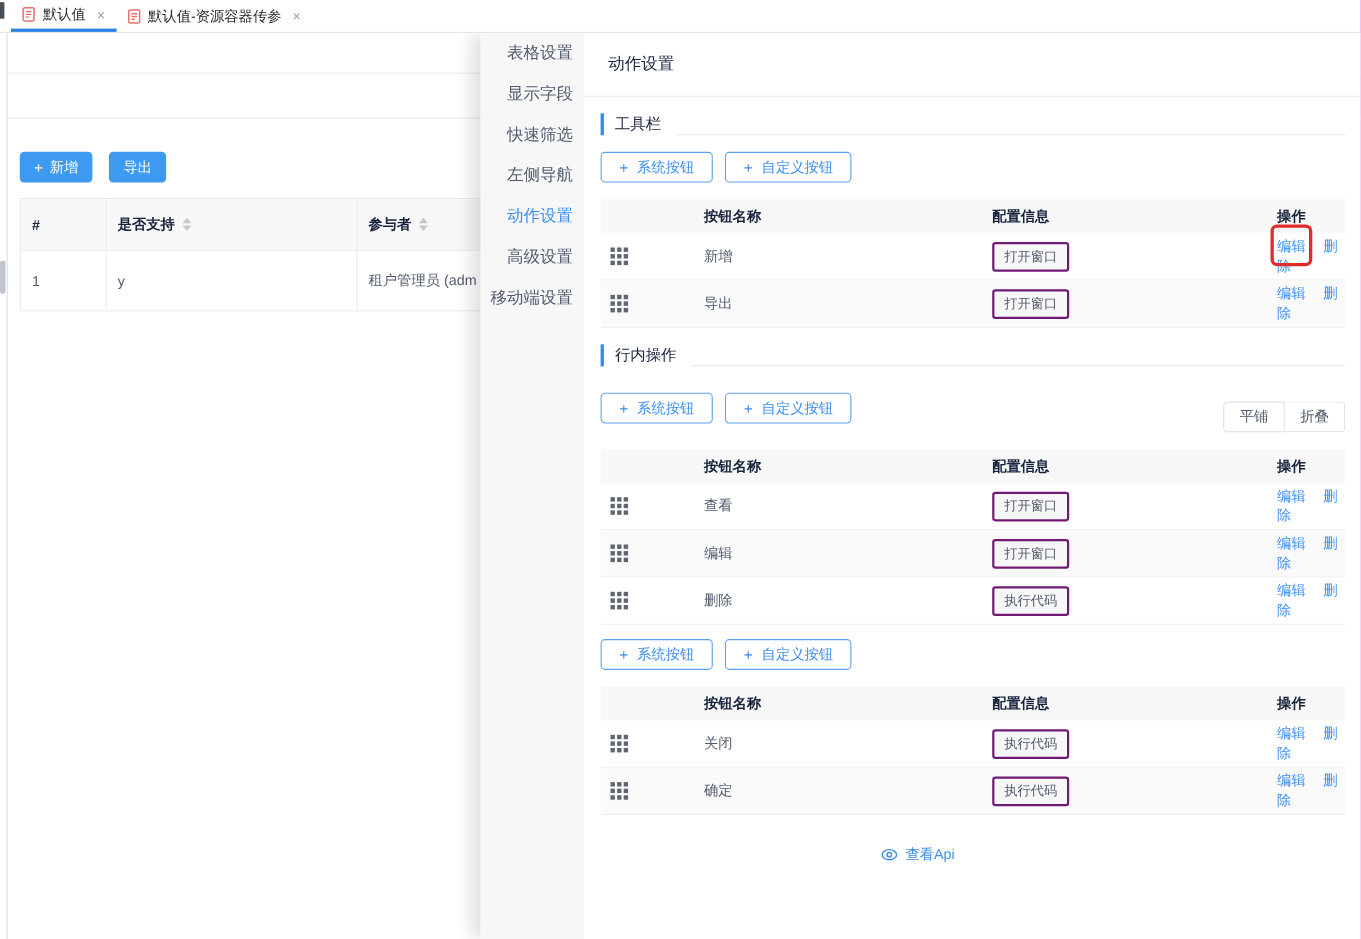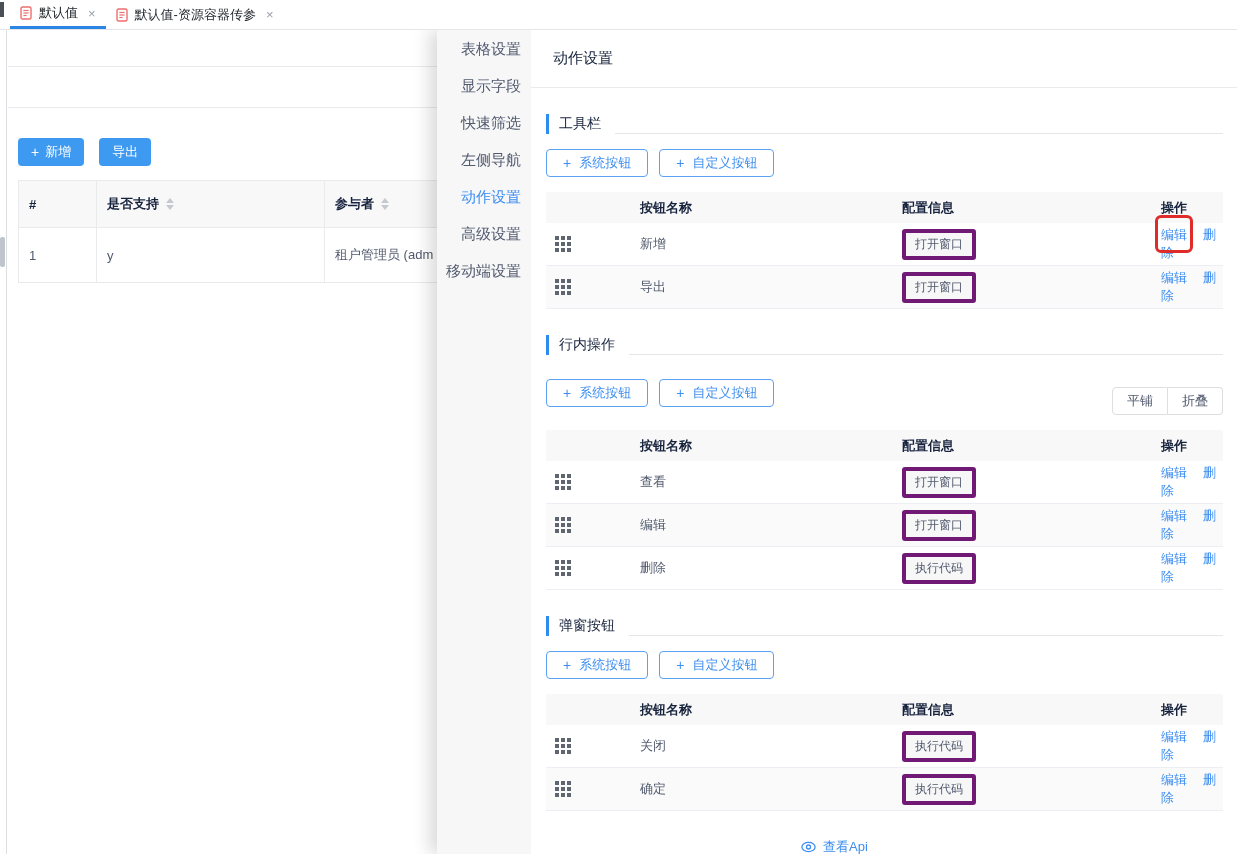--- a/index.html
+++ b/index.html
@@ -40,21 +40,21 @@
   .drawer { position:absolute; left:437px; top:30px; width:800px; bottom:0; background:#fff;
     display:flex; box-shadow:-8px 0 16px rgba(0,0,0,.14); z-index:20; }
   .drawer-nav { width:94px; background:#f7f7f8; flex:0 0 94px; }
   .nav-item { height:37px; line-height:37px; text-align:right; padding-right:10px; font-size:15px; color:#515a6e; cursor:pointer; }
   .nav-item.active { color:#3d8ef0; }
   .drawer-main { flex:1; display:flex; flex-direction:column; overflow:hidden; }
   .panel-title { height:58px; flex:0 0 58px; display:flex; align-items:center; padding-left:22px;
     border-bottom:1px solid #e8eaec; font-size:15px; color:#17233d; }
   .panel-body { padding:0 14px 0 15px; }
 
-  .sec-hd { display:flex; align-items:center; height:24px; margin-top:24px; }
+  .sec-hd { display:flex; align-items:center; height:24px; margin-top:13px; }
   .sec-bar { width:3px; height:20px; background:#2d8cf0; margin-right:10px; }
   .sec-title { font-size:14px; color:#17233d; }
   .sec-line { flex:1; align-self:flex-end; height:1px; background:#e4e7ea; margin-left:14px; margin-bottom:2px; }
 
   .btn-row { display:flex; align-items:center; margin-top:13px; }
   .obtn { display:inline-flex; align-items:center; gap:8px; height:28px; padding:0 16px; background:#fff;
     border:1px solid #5ca2f2; border-radius:4px; color:#3d8ef0; font-size:13px; cursor:pointer; margin-right:11px; }
   .obtn .plus { font-size:14px; line-height:1; }
   .spacer { flex:1; }
   .toggle-grp { display:inline-flex; }
@@ -65,21 +65,21 @@
   .dtable { margin-top:15px; }
   .drow { display:flex; align-items:center; height:43px; border-bottom:1px solid #ebeef2; font-size:13px; color:#515a6e; background:#fff;gap:41px; }
   .dthead { height:31px; background:#f8f8f9; font-weight:700; color:#17233d; border-bottom:none; }
   .dtable > .drow:not(.dthead):nth-child(odd) { background:#fafafa; }
   .c-handle { width:44px; padding-left:9px; display:flex; align-items:center; }
   .dc1 { width:230px; padding-left:9px; }
   .dc2 { width:208px; }
   .dc3 { flex:1; padding-left:10px; }
   .dots { display:block; width:4px; height:4px; background:currentColor; color:#5f6670; margin:0 12px 12px 0;
     box-shadow:6px 0 0, 12px 0 0, 0 6px 0, 6px 6px 0, 12px 6px 0, 0 12px 0, 6px 12px 0, 12px 12px 0; cursor:grab; }
-  .tag { display:inline-block; padding:3px 9px; background:#f7f7f7; border:4px solid #701a75; border-radius:3px;
+  .tag { display:inline-block; padding:3px 9px; background:#f7f7f7; border:2px solid #701a75; border-radius:3px;
     font-size:12px; color:#515a6e; }
   .lnk { color:#3d8ef0; cursor:pointer; text-decoration:none; }
   .lnkwrap { position:relative; display:inline-block; margin-right:16px; }
   .redbox { position:absolute; left:-6px; right:-6px; top:-11px; bottom:-9px; border:3px solid #e02b2b;
     border-radius:6px; pointer-events:none; }
 
   .api-row { display:flex; justify-content:center; align-items:center; gap:7px; margin-top:26px; height:20px;
     transform:translateX(-50px); color:#3d8ef0; font-size:13px; cursor:pointer; }
 </style>
 </head>
@@ -258,25 +258,20 @@
             </div>
             <div class="drow">
               <div class="c-handle">
                 <span class="dots"></span>
               </div>
               <div class="dc1">删除</div>
               <div class="dc2"><span class="tag">执行代码</span></div>
               <div class="dc3"><span class="lnkwrap"><a class="lnk">编辑</a></span><a class="lnk">删除</a></div>
             </div>
           </div>
-          <div class="sec-hd">
-            <span class="sec-bar"></span>
-            <span class="sec-title">弹窗按钮</span>
-            <span class="sec-line"></span>
-          </div>
           <div class="btn-row">
             <button class="obtn">
               <span class="plus">+</span>
               <span>系统按钮</span>
             </button>
             <button class="obtn">
               <span class="plus">+</span>
               <span>自定义按钮</span>
             </button>
           </div>

